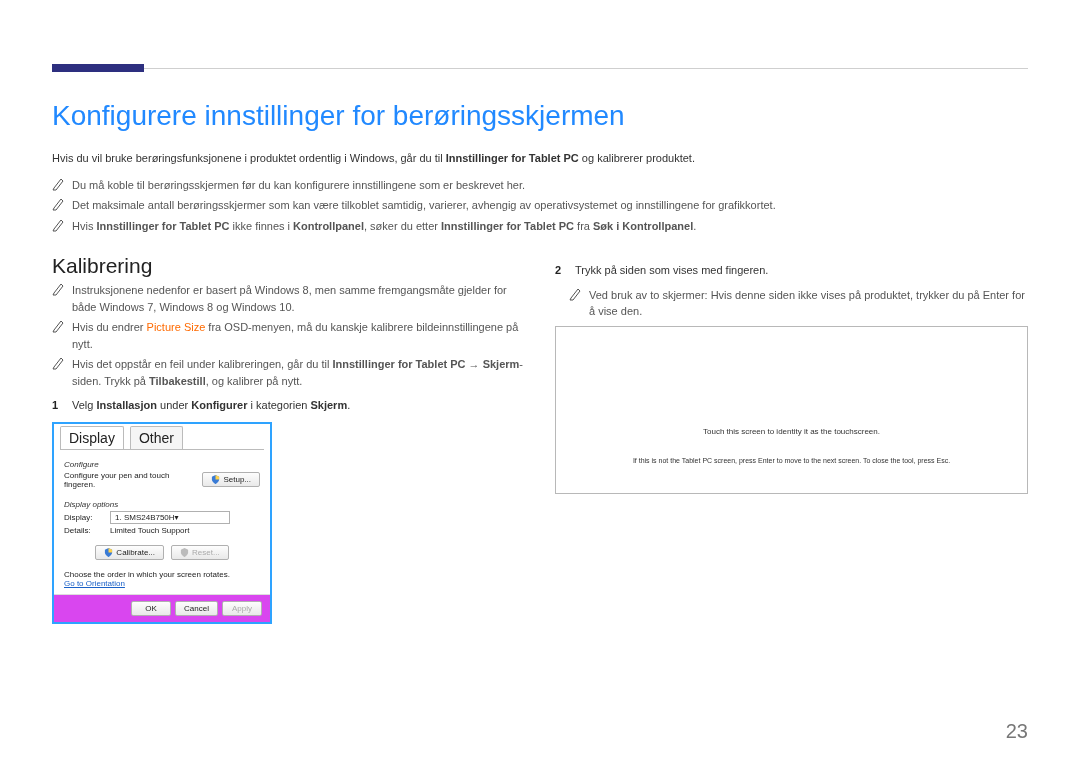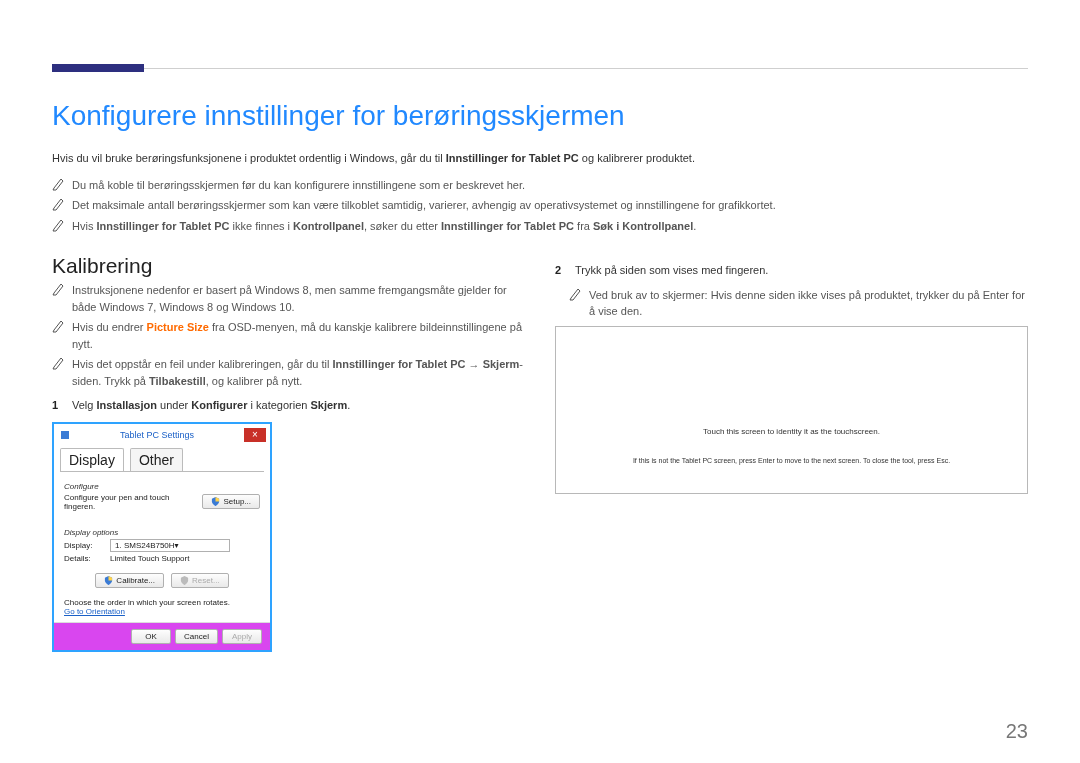--- a/index.html
+++ b/index.html
@@ -70,21 +70,21 @@
   }
   .step-row {
     display: flex;
     gap: 6px;
     font-size: 11px;
     color: #333;
     margin: 8px 0 8px 0;
     line-height: 1.5;
   }
   .step-num { font-weight: 700; color: #222; flex: 0 0 auto; width: 14px; }
-  .orange { color: #ff6a00; font-weight: 700; }
+  .orange { color: #ff6a00; font-weight: 400; }
   .bold { font-weight: 700; }
 
   
   .win {
     width: 220px;
     border: 2px solid #2ea3ff;
     background: #fff;
     font-size: 8px;
     color: #222;
     margin-top: 6px;
@@ -249,46 +249,37 @@
     </div>
 
     <div class="step-row">
       <span class="step-num">1</span>
       <span>
         <span>Velg </span><span class="bold">Installasjon</span><span> under </span><span class="bold">Konfigurer</span><span> i kategorien </span><span class="bold">Skjerm</span><span>.</span>
       </span>
     </div>
 
     <div class="win">
-      <div class="win-title">
-        <span class="t-left">
-          <svg width="10" height="10" viewBox="0 0 10 10">
-              <rect x="1" y="1" width="8" height="8" fill="#3a7bd5"></rect>
-            </svg>
-        </span>
-        <span class="t-center">Tablet PC Settings</span>
-        <span class="close">×</span>
-      </div>
       <div class="tabs">
         <div class="tab active">Display</div>
         <div class="tab">Other</div>
       </div>
       <div class="win-body">
         <div class="section-label">Configure</div>
         <div class="cfg-row">
           <span class="lbl">Configure your pen and touch fingeren.</span>
           <span class="btn">
             <svg class="shield" viewBox="0 0 10 10">
                 <path d="M5 0 L9 2 L9 5 C9 8 5 10 5 10 C5 10 1 8 1 5 L1 2 Z" fill="#3a7bd5"></path>
                 <path d="M5 0 L9 2 L9 5 L5 5 Z" fill="#ffd24a"></path>
               </svg>
             <span>Setup...</span>
           </span>
         </div>
-        <div class="section-label" style="margin-top:17px;">Display options</div>
+        <div class="section-label" style="margin-top:11px;">Display options</div>
         <div class="cfg-row">
           <span style="width:40px;">Display:</span>
           <span class="select">
             <span>1. SMS24B750H</span>
             <span>▾</span>
           </span>
         </div>
         <div class="cfg-row">
           <span style="width:40px;">Details:</span>
           <span>Limited Touch Support</span>

